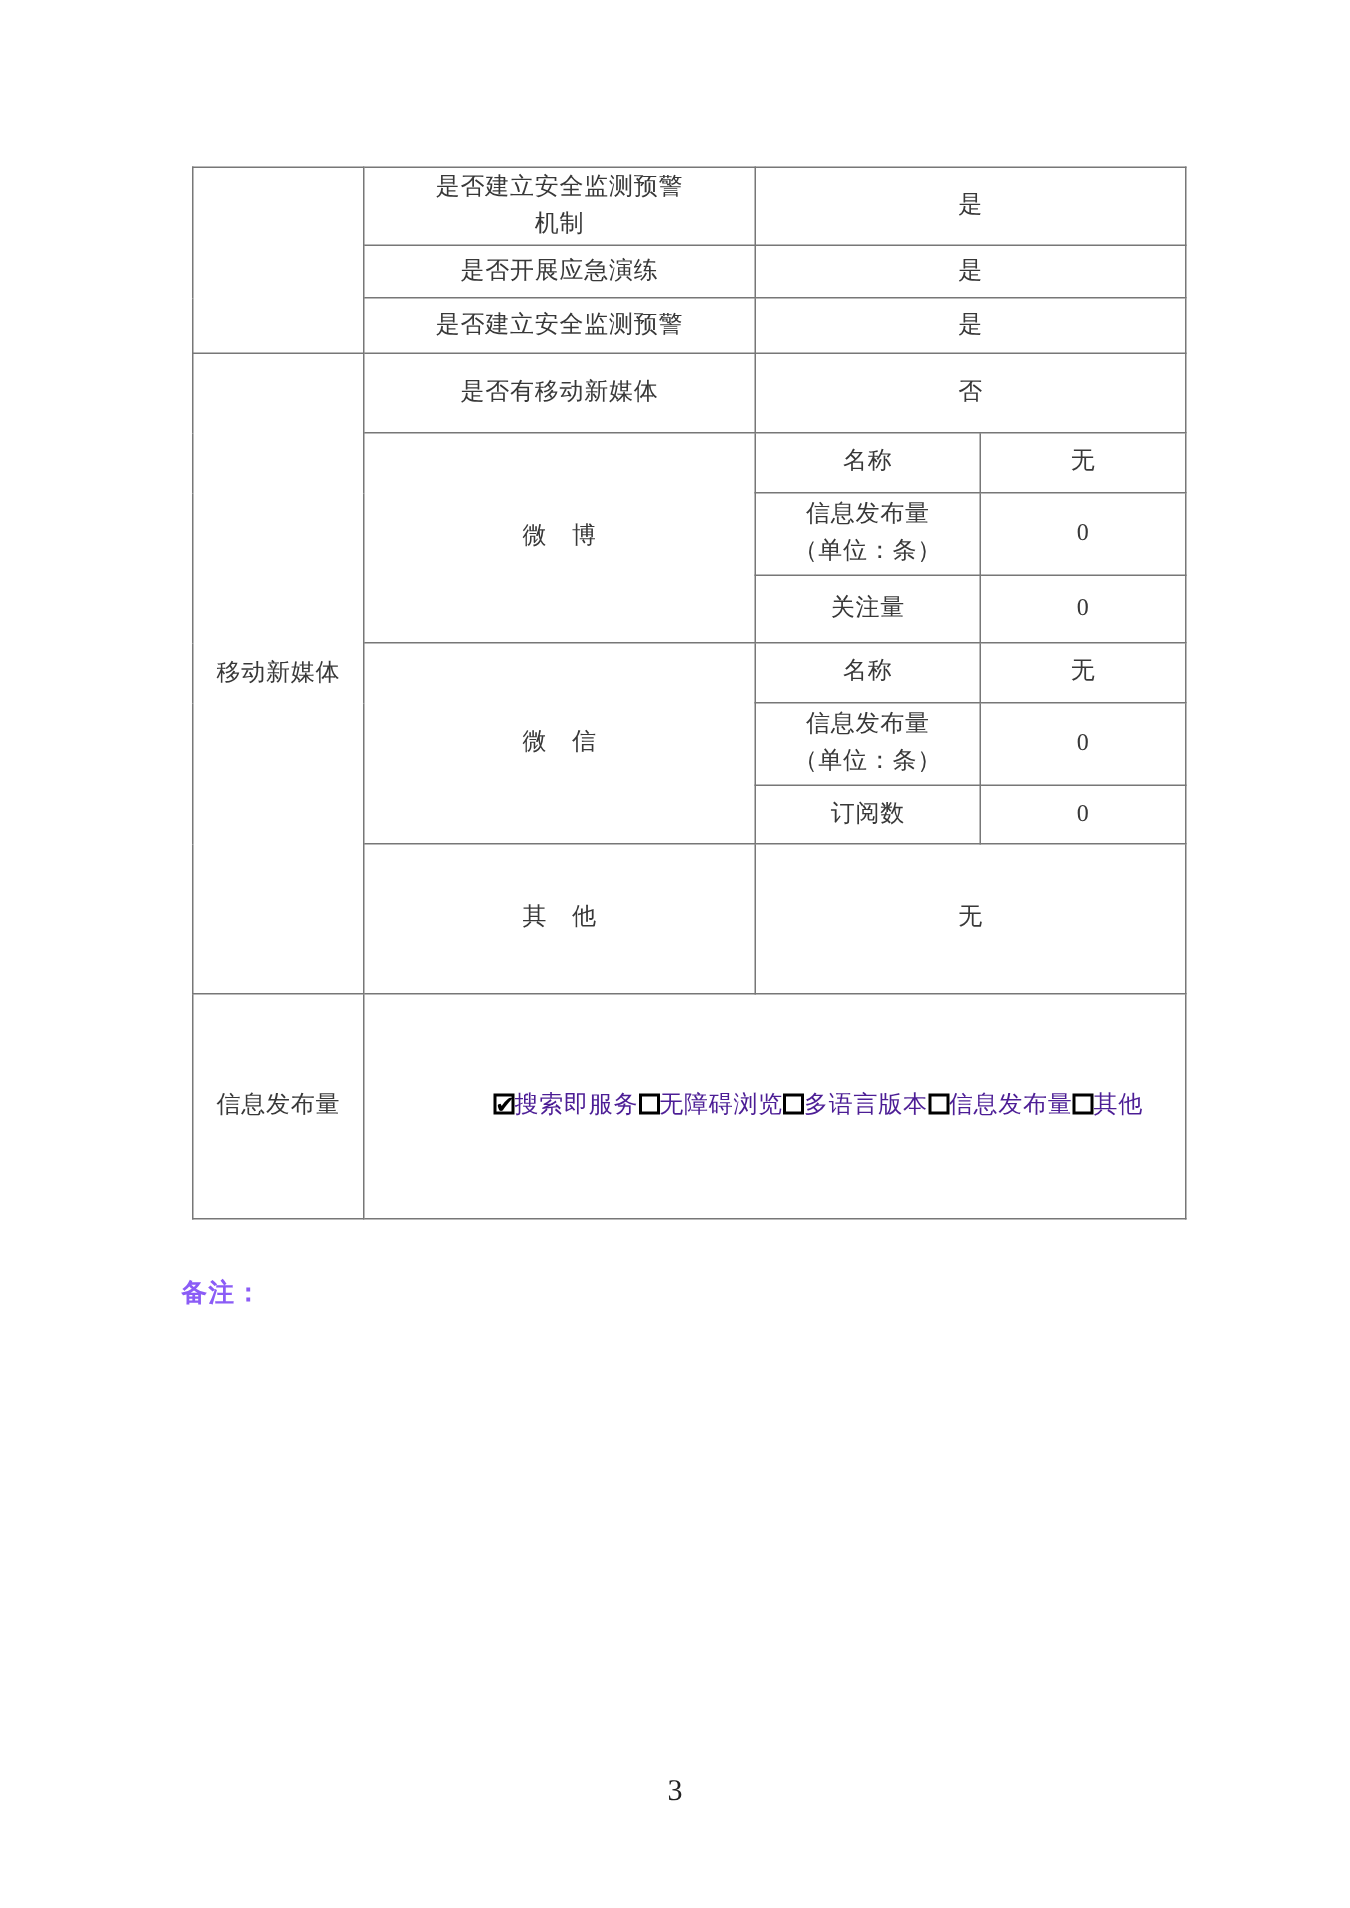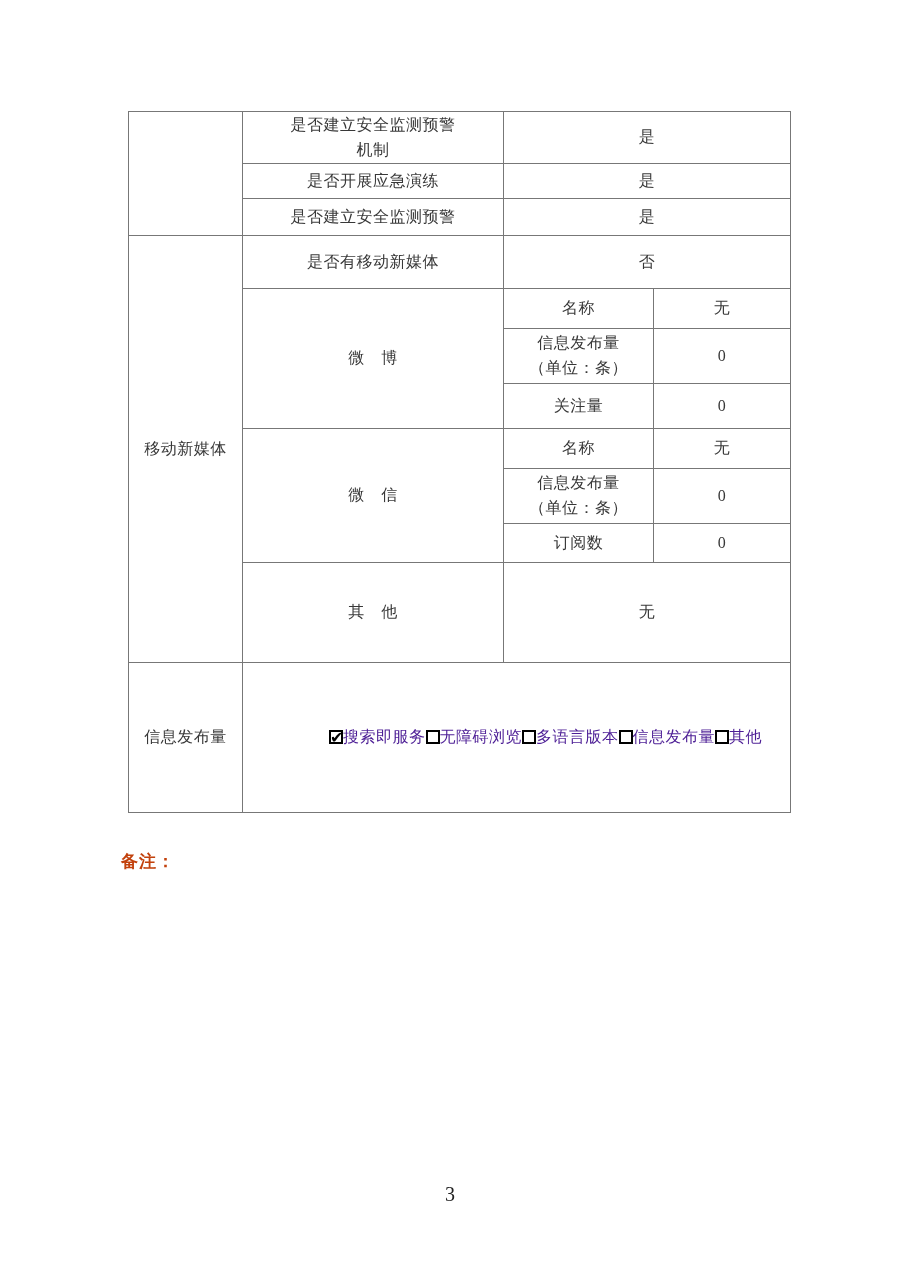--- a/index.html
+++ b/index.html
@@ -56,21 +56,21 @@
     color: #000000;
     font-family: "DejaVu Sans", sans-serif;
   }
   .cbx-label { color: #4c1d95; }
   .remarks {
     position: absolute;
     left: 121px;
     top: 850px;
     font-size: 17px;
     font-weight: bold;
-    color: #c2410c;
+    color: #8b5cf6;
     letter-spacing: 1px;
   }
   .page-number {
     position: absolute;
     left: 0;
     right: 0;
     top: 1183px;
     text-align: center;
     font-size: 20px;
     color: #222222;

